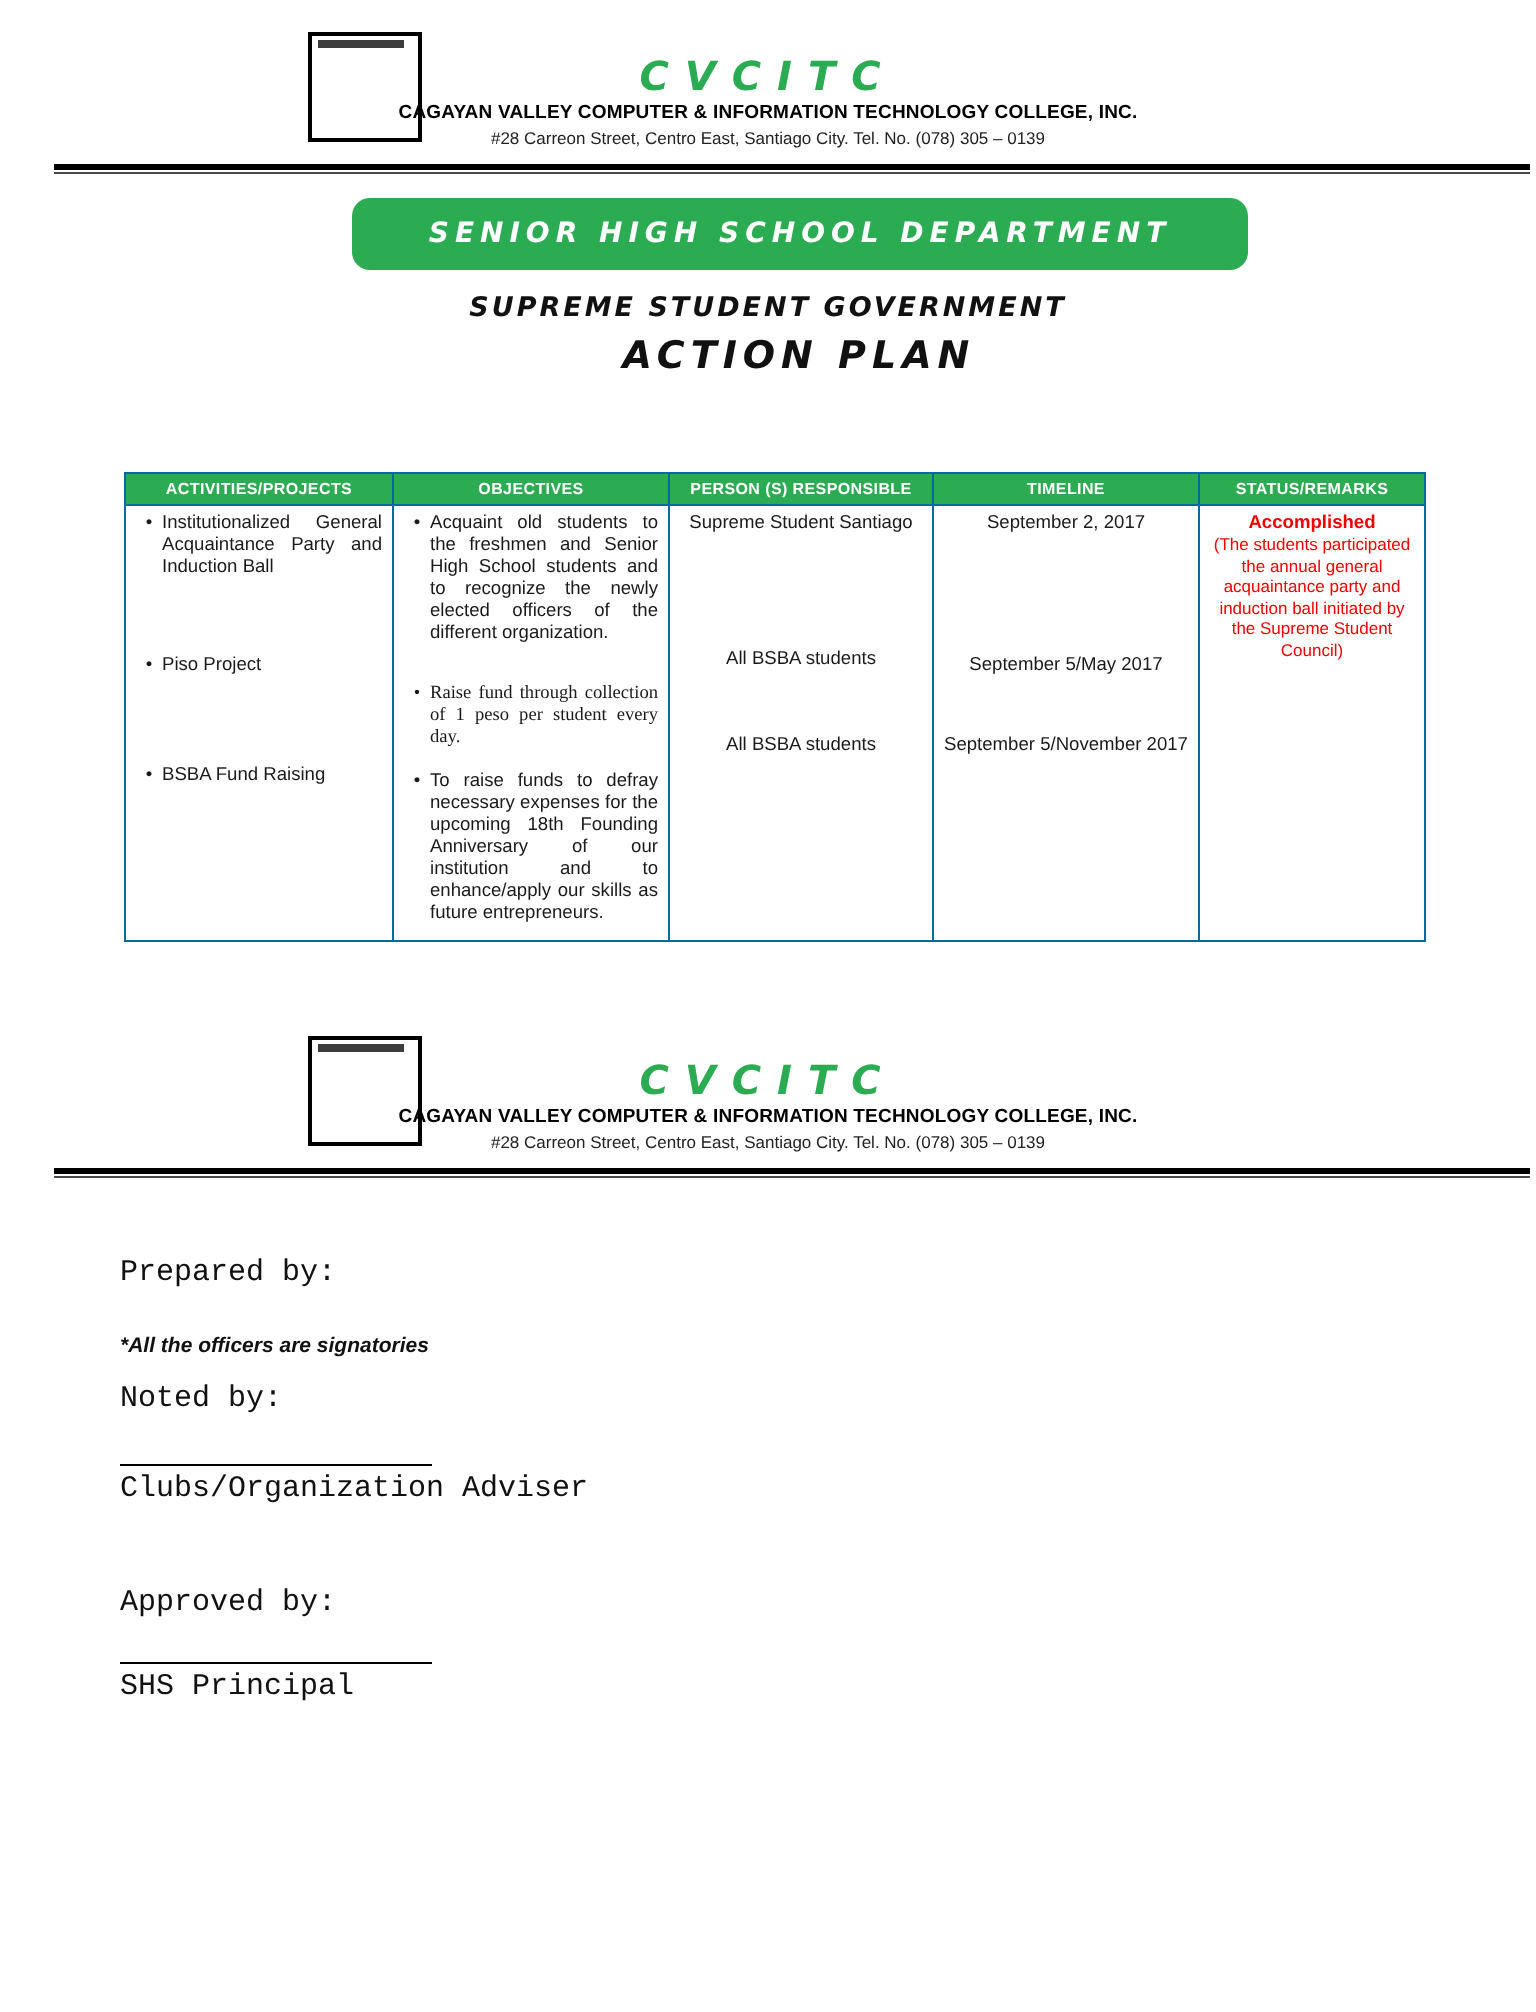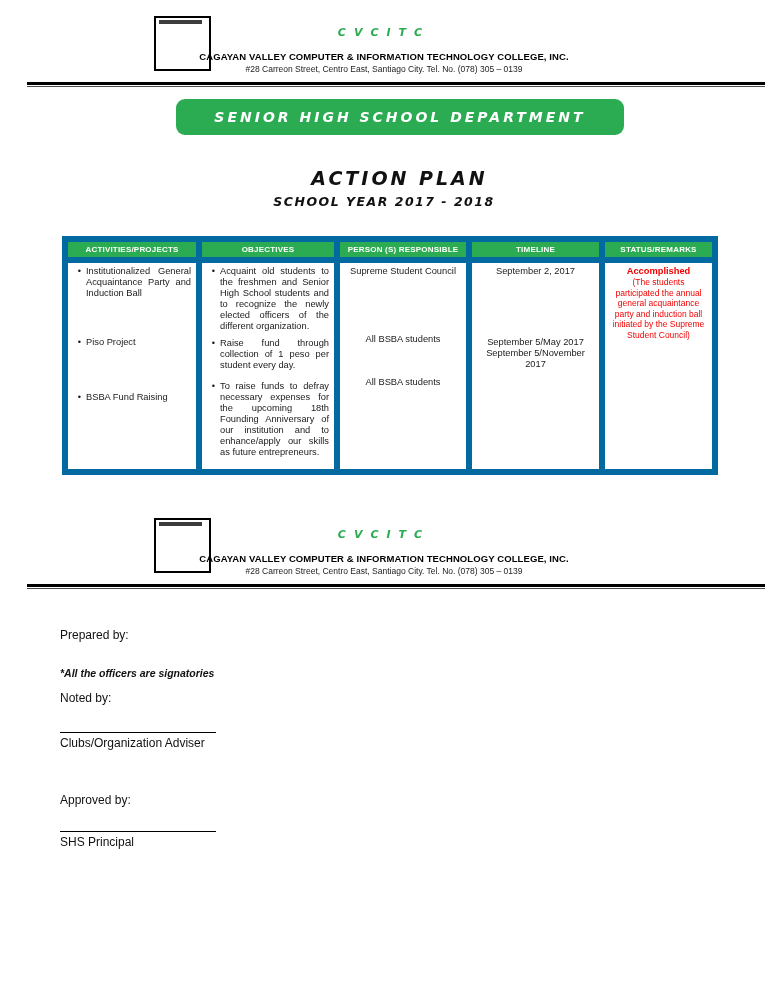--- a/index.html
+++ b/index.html
@@ -11,21 +11,21 @@
   html,body{background:#ffffff;}
   body{font-family:"Liberation Sans", sans-serif;color:var(--ink);}
   .page{position:relative;width:768px;height:1006px;background:#fff;overflow:hidden;}
 
   
   .letterhead{position:absolute;left:0;width:768px;height:92px;}
   .logo-box{position:absolute;left:154px;top:16px;width:57px;height:55px;border:2px solid #000;background:#fff;}
   .logo-smudge{position:absolute;left:3px;top:2px;width:43px;height:4px;background:#3d3d3d;}
   .hdr-logo-text{position:absolute;left:0;right:0;top:26px;text-align:center;
     font-family:"DejaVu Sans",sans-serif;font-style:italic;font-weight:bold;
-    font-size:11px;letter-spacing:8px;color:var(--green);}
+    font-size:20px;letter-spacing:8px;color:var(--green);}
   .hdr-college{position:absolute;left:0;right:0;top:51px;text-align:center;
     font-size:9.5px;font-weight:bold;color:#000;letter-spacing:0.1px;}
   .hdr-address{position:absolute;left:0;right:0;top:64px;text-align:center;
     font-size:8.5px;color:#222;}
   .hdr-rule{position:absolute;left:27px;width:738px;top:82px;height:5px;
     border-top:3px solid #000;border-bottom:1px solid #4a4a4a;}
 
   
   .hand{font-family:"DejaVu Sans",sans-serif;font-style:italic;}
   .banner{position:absolute;left:176px;top:99px;width:448px;height:36px;
@@ -35,60 +35,60 @@
     font-size:13.5px;font-weight:600;letter-spacing:1.5px;color:#111;}
   .t-main{position:absolute;left:0;right:0;top:167px;text-align:center;
     font-size:19px;font-weight:600;letter-spacing:3px;color:#111;padding-left:31px;}
   .t-year{position:absolute;left:0;right:0;top:194px;text-align:center;
     font-size:12.5px;font-weight:600;letter-spacing:1.5px;color:#111;}
 
   
   .tbl-wrap{position:absolute;left:62px;top:236px;width:650px;}
   table{border-collapse:collapse;table-layout:fixed;width:650px;}
   col.c1{width:134px;} col.c2{width:138px;} col.c3{width:132px;} col.c4{width:133px;} col.c5{width:113px;}
-  th,td{border:6px solid #0369a1;vertical-align:top;}
+  th,td{border:1px solid #0369a1;vertical-align:top;}
   th{background:var(--green);color:#fff;font-size:8px;font-weight:bold;
      text-align:center;padding:3px 1px;letter-spacing:0.2px;}
   td{font-size:9.3px;line-height:11px;padding:3px 5px 8px 5px;height:212px;}
   td.just{text-align:justify;}
   td.ctr{text-align:center;}
   .bullet-item{display:flex;}
   .bullet-item::before{content:"\2022";flex:0 0 13px;text-align:center;}
   .bullet-item .bt{flex:1 1 auto;text-align:justify;}
   
   .a2{margin-top:38px;} .a3{margin-top:44px;}
-  .o2{margin-top:6px;}  .o3{margin-top:10px;}
+  .o2{margin-top:20px;font-family:Liberation Serif, serif;}  .o3{margin-top:10px;}
   .p1{margin-top:0;}    .p2{margin-top:57px;} .p3{margin-top:32px;}
-  .tl2{margin-top:60px;}.tl3{}
+  .tl2{margin-top:60px;}.tl3{margin-top:29px;}
   .status-title{color:var(--red);font-weight:bold;font-size:9.3px;}
   .status-detail{color:var(--red);font-size:8.5px;line-height:10.5px;margin-top:0px;}
 
   
-  .sig-label{position:absolute;left:60px;font-size:12px;color:#111;}
+  .sig-label{position:absolute;left:60px;font-size:15px;color:#111;font-family:Liberation Mono, monospace;}
   .sig-note{position:absolute;left:60px;font-size:10.5px;font-weight:bold;font-style:italic;color:#111;}
   .sig-line{position:absolute;left:60px;width:156px;border-top:1.5px solid #000;height:0;}
 </style>
 </head>
 <body>
 
 <div class="page">
 
   <div class="letterhead" style="top:0;">
     <div class="logo-box">
       <div class="logo-smudge"></div>
     </div>
     <div class="hdr-logo-text">CVCITC</div>
     <div class="hdr-college">CAGAYAN VALLEY COMPUTER &amp; INFORMATION TECHNOLOGY COLLEGE, INC.</div>
     <div class="hdr-address">#28 Carreon Street, Centro East, Santiago City.  Tel. No. (078) 305 – 0139</div>
     <div class="hdr-rule"></div>
   </div>
 
   <div class="banner hand">SENIOR HIGH SCHOOL DEPARTMENT</div>
+  <div class="t-org hand">SUPREME STUDENT GOVERNMENT</div>
   <div class="t-main hand">ACTION PLAN</div>
-  <div class="t-year hand">SCHOOL YEAR 2017 - 2018</div>
 
   <div class="tbl-wrap">
     <table>
       <colgroup>
           <col class="c1">
           <col class="c2">
           <col class="c3">
           <col class="c4">
           <col class="c5">
         </colgroup>
@@ -119,21 +119,21 @@
                 <span class="bt">Acquaint old students to the freshmen and Senior High School students and to recognize the newly elected officers of the different organization.</span>
               </div>
             <div class="bullet-item o2">
                 <span class="bt">Raise fund through collection of 1 peso per student every day.</span>
               </div>
             <div class="bullet-item o3">
                 <span class="bt">To raise funds to defray necessary expenses for the upcoming 18th Founding Anniversary of our institution and to enhance/apply our skills as future entrepreneurs.</span>
               </div>
           </td>
           <td class="ctr">
-            <div class="p1">Supreme Student Council</div>
+            <div class="p1">Supreme Student Santiago</div>
             <div class="p2">All BSBA students</div>
             <div class="p3">All BSBA students</div>
           </td>
           <td class="ctr">
             <div class="tl1">September 2, 2017</div>
             <div class="tl2">September 5/May 2017</div>
             <div class="tl3">September 5/November 2017</div>
           </td>
           <td class="ctr">
             <div class="status-title">Accomplished</div>

